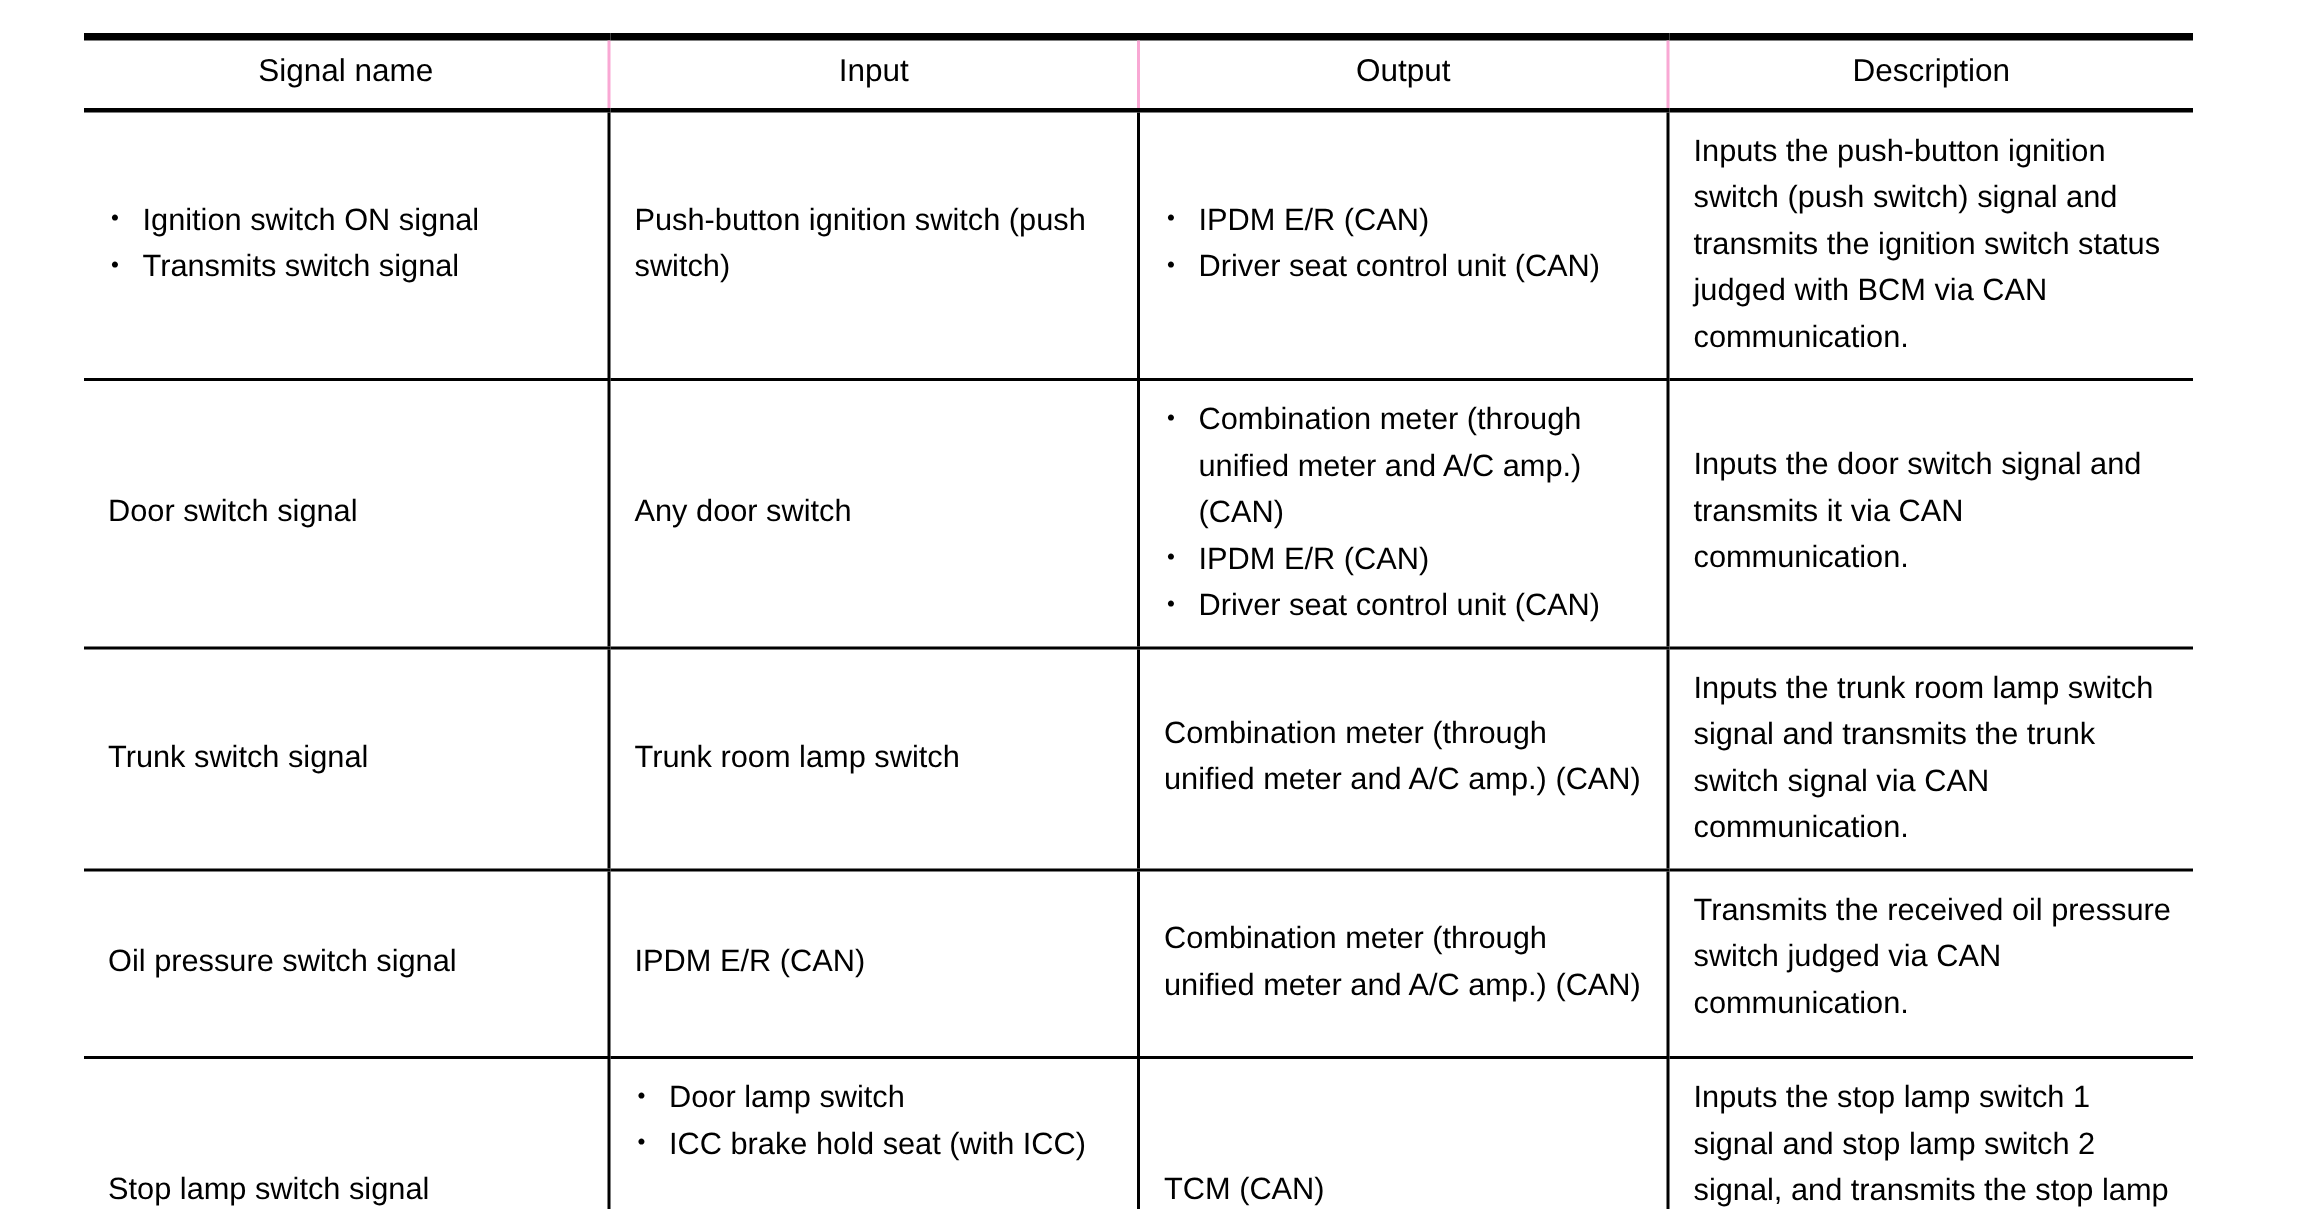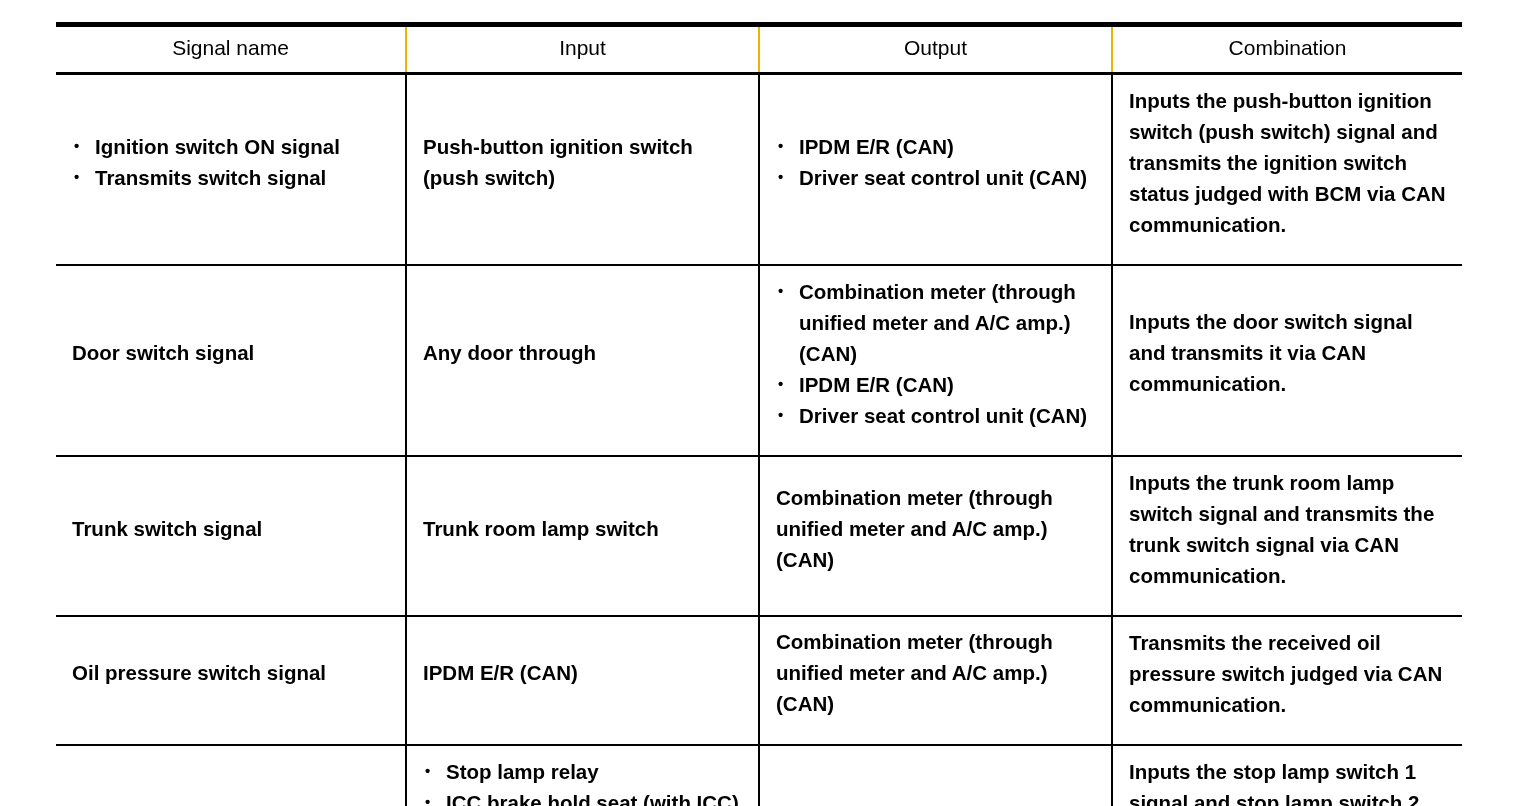--- a/index.html
+++ b/index.html
@@ -40,36 +40,35 @@
 
   
   thead th {
     font-weight: normal;
     font-size: 21px;
     text-align: center;
     vertical-align: middle;
     padding: 9px 6px 12px 6px;
     border-top: 5px solid #000;
     border-bottom: 3px solid #000;
-    border-left: 2px solid #eab308;
+    border-left: 2px solid #f9a8d4;
     height: 41px;
     box-sizing: border-box;
   }
   thead th:first-child { border-left: none; }
 
   
   tbody td {
     font-size: 20.5px;
     line-height: 31px;
     vertical-align: middle;
     border-bottom: 2px solid #000;
     border-left: 2px solid #000;
-    padding: 8px 14px 24px 16px;
+    padding: 8px 14px 12px 16px;
     box-sizing: border-box;
-    font-weight: bold;
   }
   tbody td:first-child { border-left: none; }
   tbody tr:last-child td { border-bottom: 5px solid #000; }
 
   
   td.desc { vertical-align: top; padding-top: 10px; }
   td.top  { vertical-align: top; padding-top: 10px; }
 
   
   ul.bullets {
@@ -105,21 +104,21 @@
       <col class="c-input">
       <col class="c-output">
       <col class="c-desc">
     </colgroup>
 
     <thead>
       <tr>
         <th>Signal name</th>
         <th>Input</th>
         <th>Output</th>
-        <th>Combination</th>
+        <th>Description</th>
       </tr>
     </thead>
 
     <tbody>
 
       <tr style="height:160px;">
         <td>
           <ul class="bullets">
             <li>Ignition switch ON signal</li>
             <li>Transmits switch signal</li>
@@ -137,21 +136,21 @@
         <td class="desc">
           <p class="plain">Inputs the push-button ignition switch (push switch) signal and transmits the ignition switch status judged with BCM via CAN communication.</p>
         </td>
       </tr>
 
       <tr style="height:157px;">
         <td>
           <p class="plain">Door switch signal</p>
         </td>
         <td>
-          <p class="plain">Any door through</p>
+          <p class="plain">Any door switch</p>
         </td>
         <td class="top">
           <ul class="bullets">
             <li>Combination meter (through unified meter and A/C amp.) (CAN)</li>
             <li>IPDM E/R (CAN)</li>
             <li>Driver seat control unit (CAN)</li>
           </ul>
         </td>
         <td>
           <p class="plain">Inputs the door switch signal and transmits it via CAN communication.</p>
@@ -187,21 +186,21 @@
           <p class="plain">Transmits the received oil pressure switch judged via CAN communication.</p>
         </td>
       </tr>
 
       <tr style="height:150px;">
         <td>
           <p class="plain">Stop lamp switch signal</p>
         </td>
         <td class="top">
           <ul class="bullets">
-            <li>Stop lamp relay</li>
+            <li>Door lamp switch</li>
             <li>ICC brake hold seat (with ICC)</li>
           </ul>
         </td>
         <td>
           <p class="plain">TCM (CAN)</p>
         </td>
         <td class="desc">
           <p class="plain">Inputs the stop lamp switch 1 signal and stop lamp switch 2 signal, and transmits the stop lamp switch signal via CAN communication.</p>
         </td>
       </tr>

